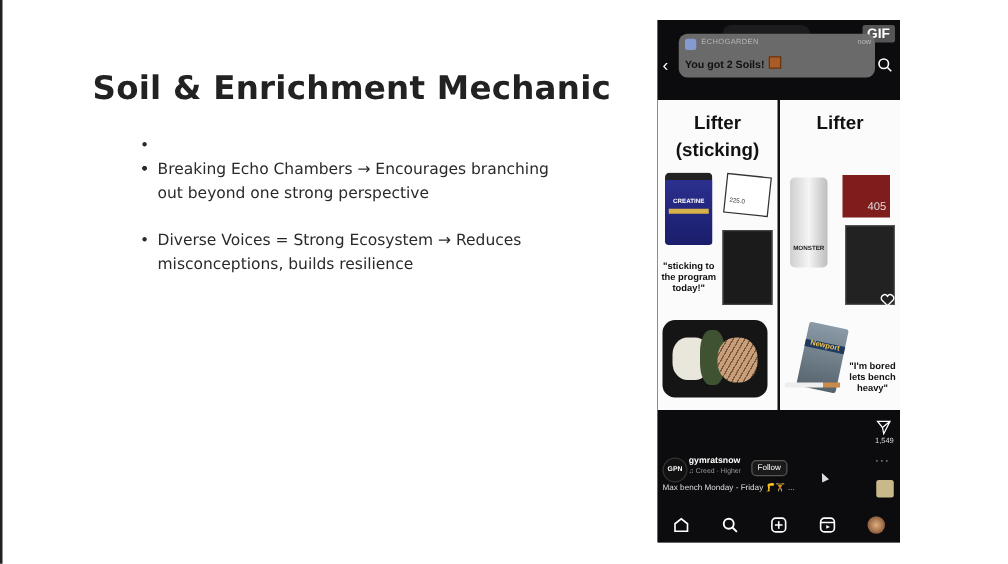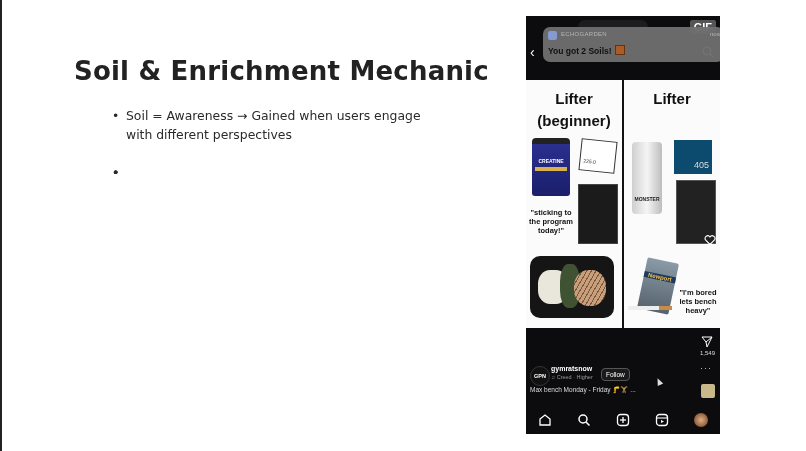--- a/index.html
+++ b/index.html
@@ -9,21 +9,21 @@
   .bullets{position:absolute;left:110px;top:106px;width:330px;margin:0;padding:0;list-style:none;}
   .bullets li{position:relative;padding-left:14px;font-family:"DejaVu Sans",sans-serif;font-size:12.4px;line-height:19px;color:#2a2a2a;margin-bottom:19px;}
   .bullets li .dot{position:absolute;left:0;top:0;}
   
   .phone{position:absolute;left:524px;top:16px;width:194px;height:418px;background:#0c0c0e;overflow:hidden;}
   .topbar{position:absolute;left:0;top:0;width:194px;height:64px;background:#0c0c0e;}
   .notch{position:absolute;left:52px;top:4px;width:70px;height:14px;border-radius:8px;background:#1c1c1e;}
   .gif{position:absolute;right:4px;top:4px;color:#fff;font-weight:bold;font-size:11px;background:#555;padding:1px 4px;border-radius:2px;}
   .back{position:absolute;left:4px;top:28px;color:#fff;font-size:14px;}
   .search{position:absolute;right:6px;top:30px;width:12px;height:12px;}
-  .notif{position:absolute;left:17px;top:11px;width:157px;height:35px;background:#6e6e6e;border-radius:7px;opacity:0.96;padding-left:24px;}
+  .notif{position:absolute;left:17px;top:11px;width:157px;height:35px;background:#6e6e6e;border-radius:7px;opacity:0.96;}
   .notif .app-ico{position:absolute;left:5px;top:4px;width:9px;height:9px;background:#8aa0d8;border-radius:2px;}
   .notif .app{position:absolute;left:18px;top:4px;font-size:6px;color:#bdbdbd;letter-spacing:0.3px;}
   .notif .time{position:absolute;right:3px;top:4px;font-size:6px;color:#bdbdbd;}
   .notif .msg{position:absolute;left:5px;top:18px;font-size:8.5px;color:#111;font-weight:bold;}
   .notif .soil{display:inline-block;width:8px;height:8px;background:#b0602a;border:1px solid #6b3410;margin-left:3px;vertical-align:-1px;}
   .content{position:absolute;left:0;top:64px;width:194px;height:248px;background:#111;}
   .panel{position:absolute;top:0;width:96px;height:248px;background:#fbfbfb;overflow:hidden;}
   .panel.left{left:0;}
   .panel.right{left:98px;}
   .ph{position:absolute;left:0;width:96px;text-align:center;font-weight:bold;color:#111;font-size:15px;line-height:17px;}
@@ -42,25 +42,25 @@
   .cursor{position:absolute;left:130px;top:50px;width:0;height:0;border-left:3px solid transparent;border-right:3px solid transparent;border-bottom:7px solid #ddd;transform:rotate(-25deg);}
   .nav{position:absolute;left:0;top:78px;width:194px;height:28px;display:flex;justify-content:space-around;align-items:center;}
   .nav span{display:inline-block;width:14px;height:14px;}
 </style>
 </head>
 <body>
 
 <div class="frame">
   <div class="title">Soil &amp; Enrichment Mechanic</div>
   <ul class="bullets">
-    <li><span class="dot">•</span><span>Soil = Awareness → Gained when users engage with different perspectives</span></li>
     <li><span class="dot">•</span></li>
     <li><span class="dot">•</span></li>
     <li><span class="dot">•</span></li>
-    <li><span class="dot">•</span></li>
+    <li><span class="dot">•</span><span>Breaking Echo Chambers → Encourages branching out beyond one strong perspective</span></li>
+    <li><span class="dot">•</span><span>Diverse Voices = Strong Ecosystem → Reduces misconceptions, builds resilience</span></li>
   </ul>
 
   <div class="phone">
     <div class="topbar">
       <div class="notch"></div>
       <div class="back">‹</div>
       <svg class="search" viewBox="0 0 12 12">
           <circle cx="5" cy="5" r="3.8" fill="none" stroke="#fff" stroke-width="1.3"></circle>
           <line x1="8" y1="8" x2="11" y2="11" stroke="#fff" stroke-width="1.3"></line>
         </svg>
@@ -69,21 +69,21 @@
         <div class="app-ico"></div>
         <div class="app">ECHOGARDEN</div>
         <div class="time">now</div>
         <div class="msg"><span>You got 2 Soils!</span><span class="soil"></span></div>
       </div>
     </div>
 
     <div class="content">
       <div class="panel left">
         <div class="ph" style="top:10px">Lifter</div>
-        <div class="ph" style="top:32px">(beginner)</div>
+        <div class="ph" style="top:32px">(sticking)</div>
         <div class="img" style="left:6px;top:58px;width:38px;height:52px;background:linear-gradient(#2b2f8f,#1a1e6a);border-radius:4px 4px 3px 3px;border-top:6px solid #222;">
           <div style="color:#fff;font-size:5px;font-weight:bold;text-align:center;margin-top:14px;">CREATINE</div>
           <div style="height:4px;background:#d7b14a;margin:3px 3px 0;"></div>
         </div>
         <div class="img" style="left:54px;top:60px;width:34px;height:30px;background:#fff;border:1px solid #333;transform:rotate(6deg);font-size:5px;color:#333;">
           <div style="margin:18px 0 0 3px;">225.0</div>
         </div>
         <div class="img" style="left:52px;top:104px;width:38px;height:58px;background:#1b1b1b;border:1px solid #444;"></div>
         <div class="quote" style="left:2px;top:128px;width:46px;">"sticking to the program today!"</div>
         <div class="img" style="left:4px;top:176px;width:84px;height:62px;background:#151515;border-radius:10px;">
@@ -91,21 +91,21 @@
           <div style="position:absolute;left:30px;top:8px;width:20px;height:44px;background:#3f5232;border-radius:40%;"></div>
           <div style="position:absolute;left:44px;top:14px;width:32px;height:36px;background:repeating-linear-gradient(120deg,#c89f7a 0 3px,#7a5a3e 3px 4px);border-radius:45%;"></div>
         </div>
       </div>
 
       <div class="panel right">
         <div class="ph" style="top:10px">Lifter</div>
         <div class="img" style="left:8px;top:62px;width:30px;height:72px;background:linear-gradient(90deg,#cfcfcf,#f5f5f5,#bdbdbd);border-radius:4px;">
           <div style="position:absolute;bottom:12px;left:0;width:30px;text-align:center;font-size:5px;font-weight:bold;color:#222;">MONSTER</div>
         </div>
-        <div class="img" style="left:50px;top:60px;width:38px;height:34px;background:#0c4a6e;">
+        <div class="img" style="left:50px;top:60px;width:38px;height:34px;background:#7f1d1d;">
           <div style="position:absolute;right:3px;bottom:4px;font-size:9px;color:#ddd;">405</div>
         </div>
         <div class="img" style="left:52px;top:100px;width:38px;height:62px;background:#222;border:1px solid #555;"></div>
         <div class="img" style="left:18px;top:180px;width:32px;height:52px;background:linear-gradient(#8a9aa6,#56636d);transform:rotate(12deg);border-radius:2px;">
           <div style="margin-top:14px;background:#1e3a5f;color:#f0c050;font-size:6px;font-weight:bold;text-align:center;">Newport</div>
         </div>
         <div class="img" style="left:4px;top:226px;width:44px;height:4px;background:linear-gradient(90deg,#eee 70%,#c98a4a 70%);"></div>
         <svg class="img" style="left:80px;top:154px;width:12px;height:12px" viewBox="0 0 12 12">
             <path d="M6 10.5 L1.5 6 A2.5 2.5 0 0 1 6 3 A2.5 2.5 0 0 1 10.5 6 Z" fill="none" stroke="#fff" stroke-width="1.1"></path>
           </svg>

